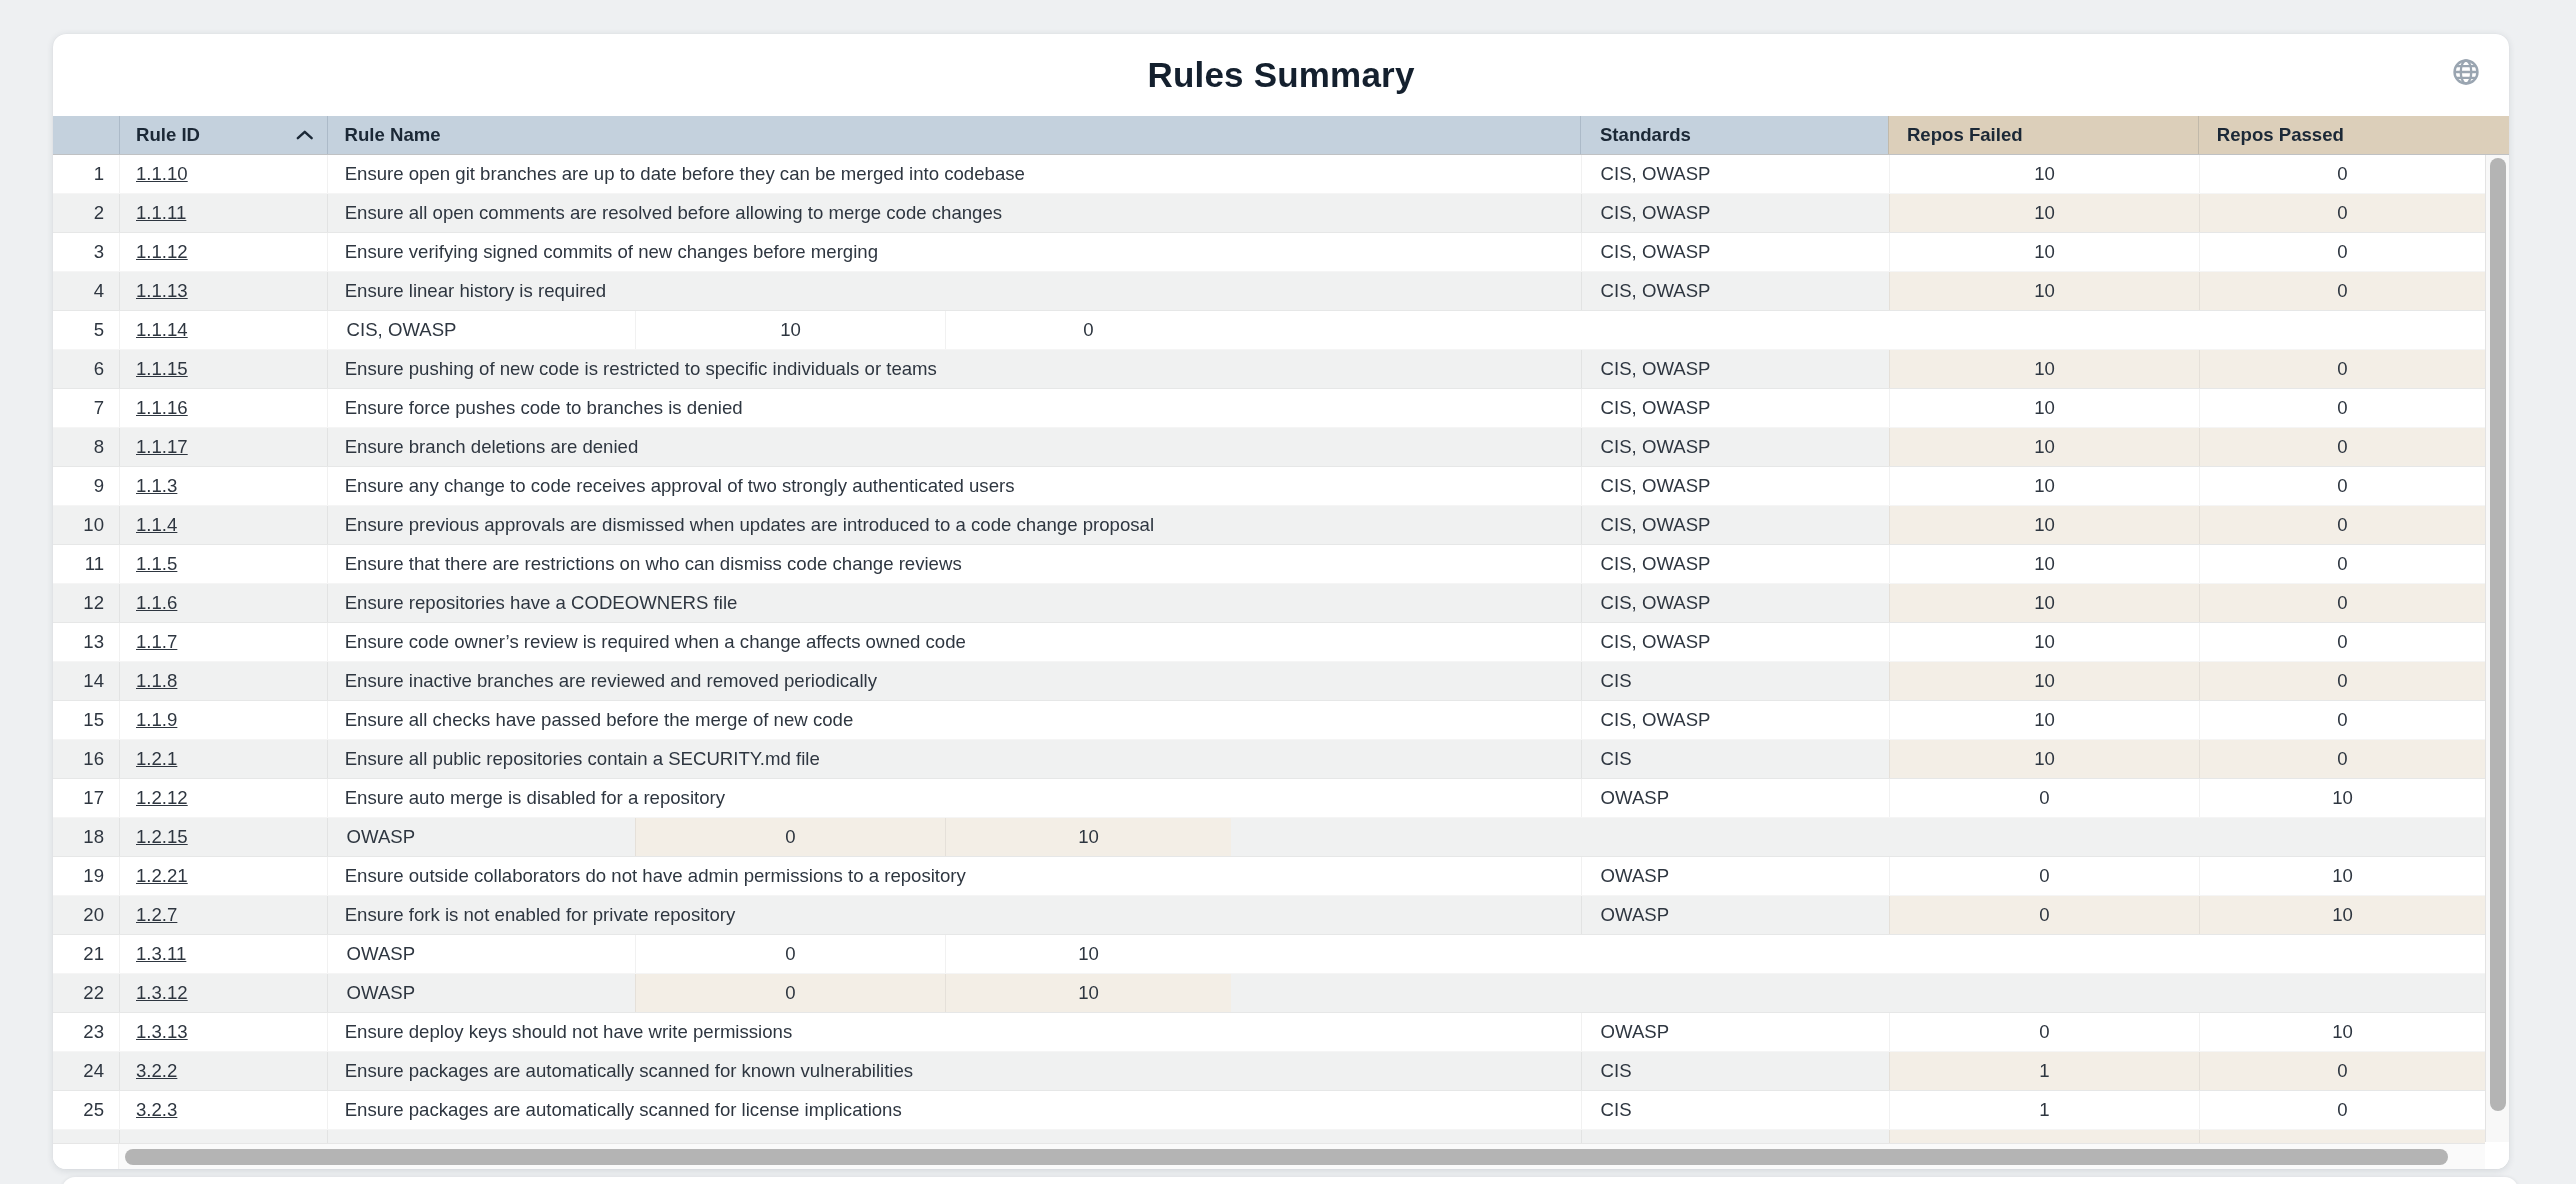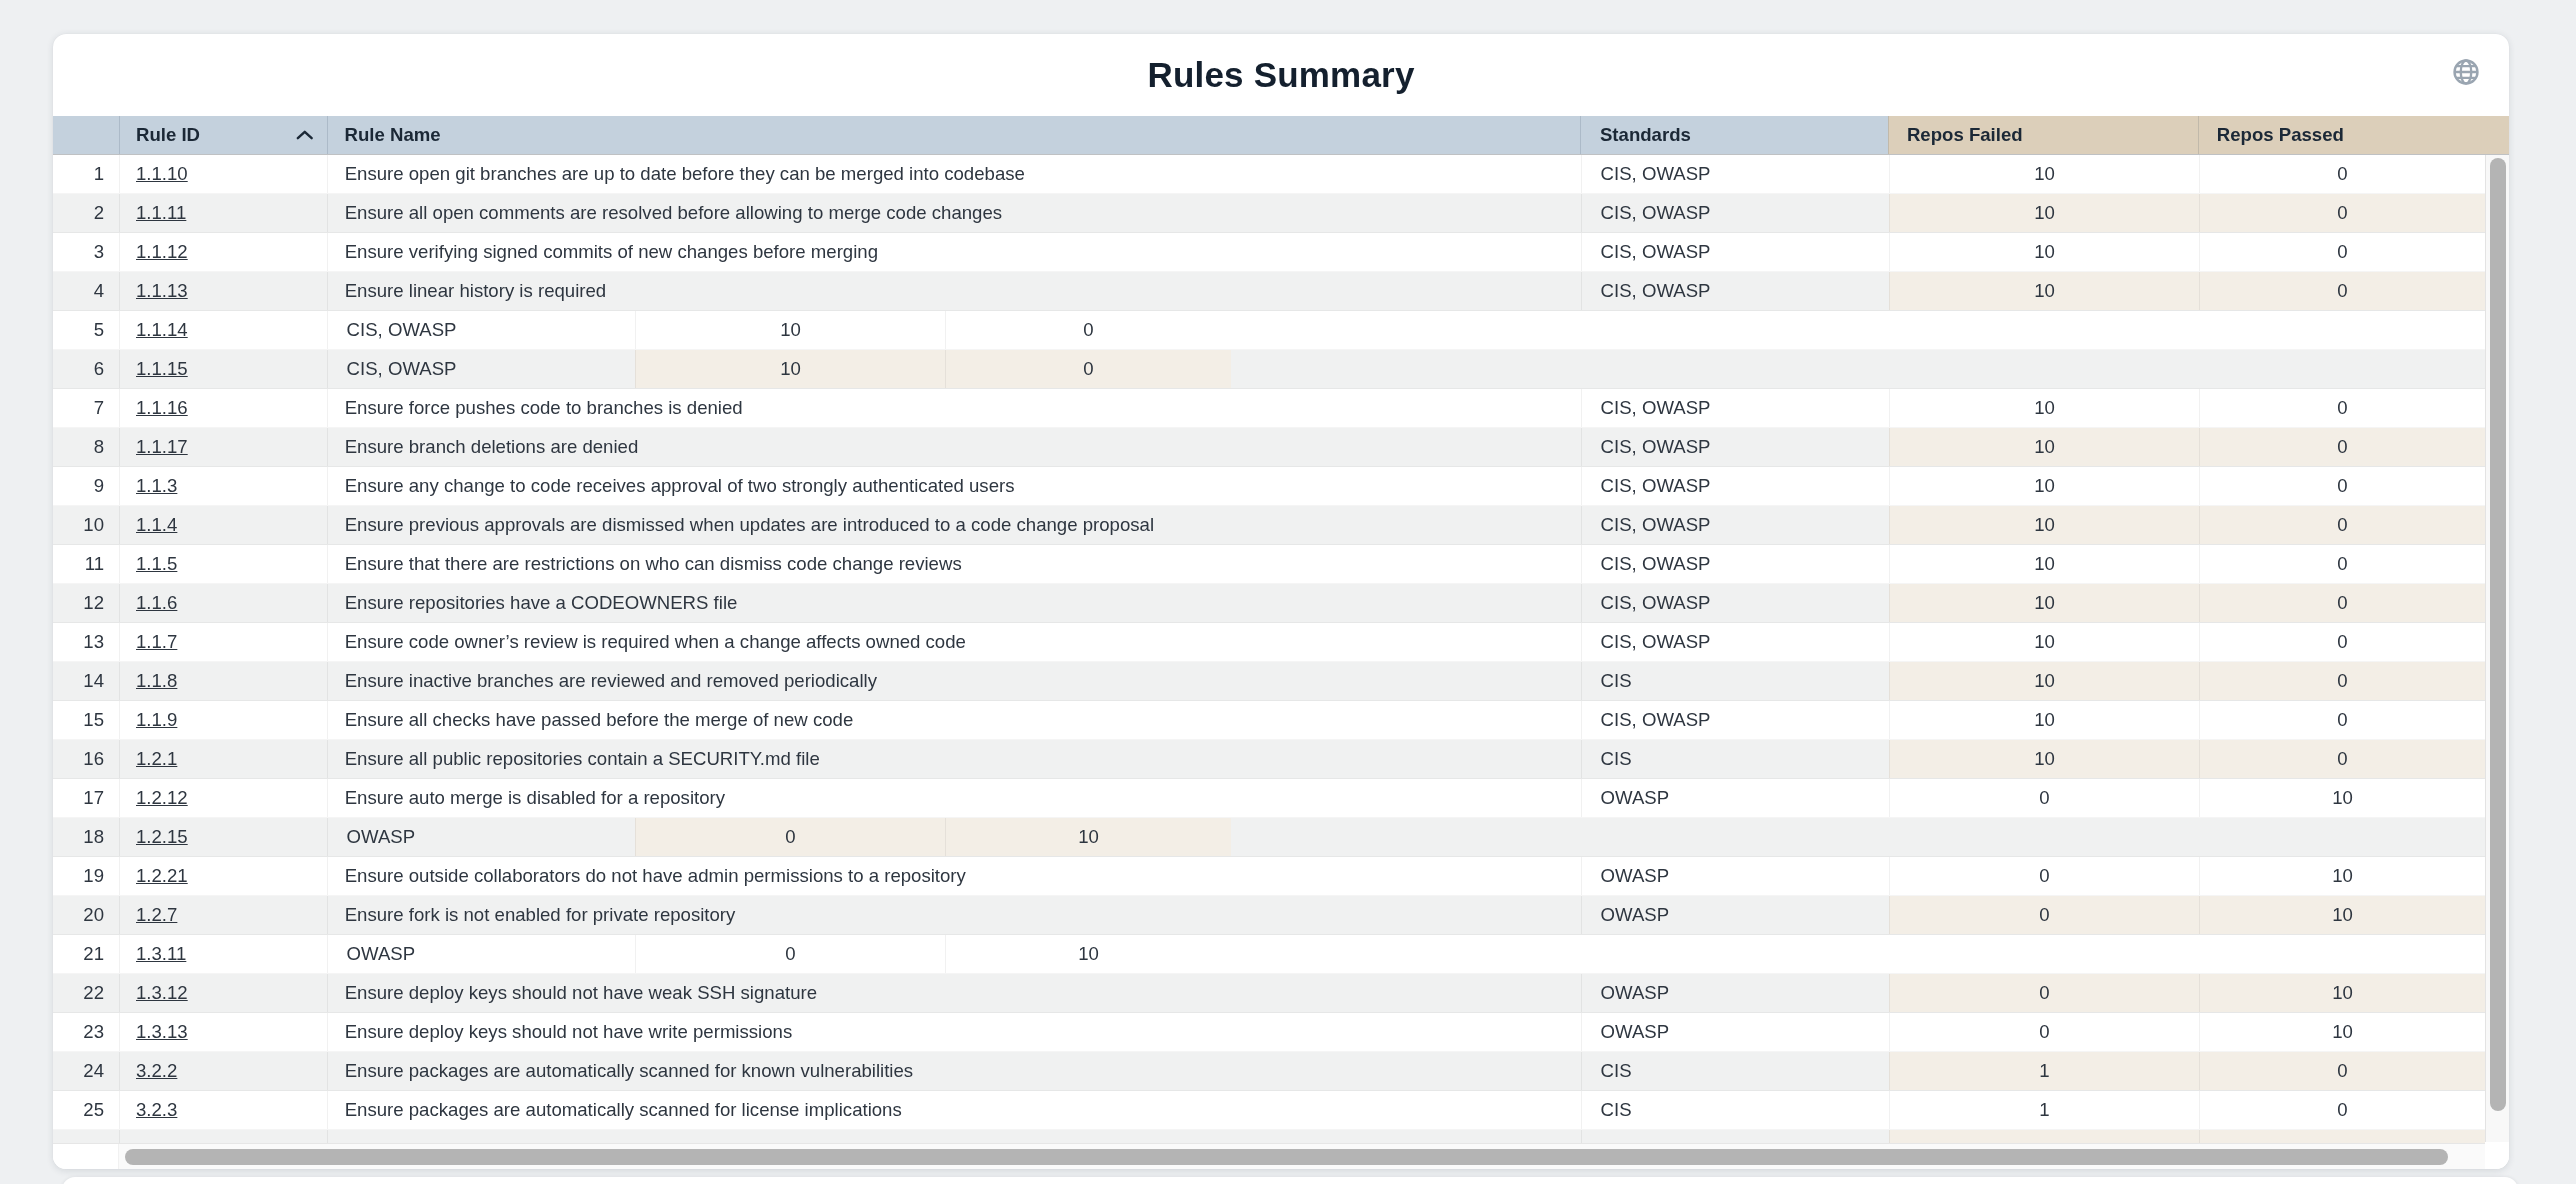--- a/index.html
+++ b/index.html
@@ -245,20 +245,21 @@
         <div class="tr">
     <div class="td col-index">5</div>
     <div class="td col-ruleid">1.1.14</div>
     <div class="td col-standards">CIS, OWASP</div>
     <div class="td col-failed">10</div>
     <div class="td col-passed">0</div>
   </div>
         <div class="tr even">
     <div class="td col-index">6</div>
     <div class="td col-ruleid">1.1.15</div>
+    <div class="td col-rulename">Ensure pushing of new code is restricted to specific individuals or teams</div>
     <div class="td col-standards">CIS, OWASP</div>
     <div class="td col-failed">10</div>
     <div class="td col-passed">0</div>
   </div>
         <div class="tr">
     <div class="td col-index">7</div>
     <div class="td col-ruleid">1.1.16</div>
     <div class="td col-rulename">Ensure force pushes code to branches is denied</div>
     <div class="td col-standards">CIS, OWASP</div>
     <div class="td col-failed">10</div>
@@ -370,21 +371,20 @@
         <div class="tr">
     <div class="td col-index">21</div>
     <div class="td col-ruleid">1.3.11</div>
     <div class="td col-standards">OWASP</div>
     <div class="td col-failed">0</div>
     <div class="td col-passed">10</div>
   </div>
         <div class="tr even">
     <div class="td col-index">22</div>
     <div class="td col-ruleid">1.3.12</div>
-    <div class="td col-rulename">Ensure deploy keys should not have weak SSH signature</div>
     <div class="td col-standards">OWASP</div>
     <div class="td col-failed">0</div>
     <div class="td col-passed">10</div>
   </div>
         <div class="tr">
     <div class="td col-index">23</div>
     <div class="td col-ruleid">1.3.13</div>
     <div class="td col-rulename">Ensure deploy keys should not have write permissions</div>
     <div class="td col-standards">OWASP</div>
     <div class="td col-failed">0</div>

